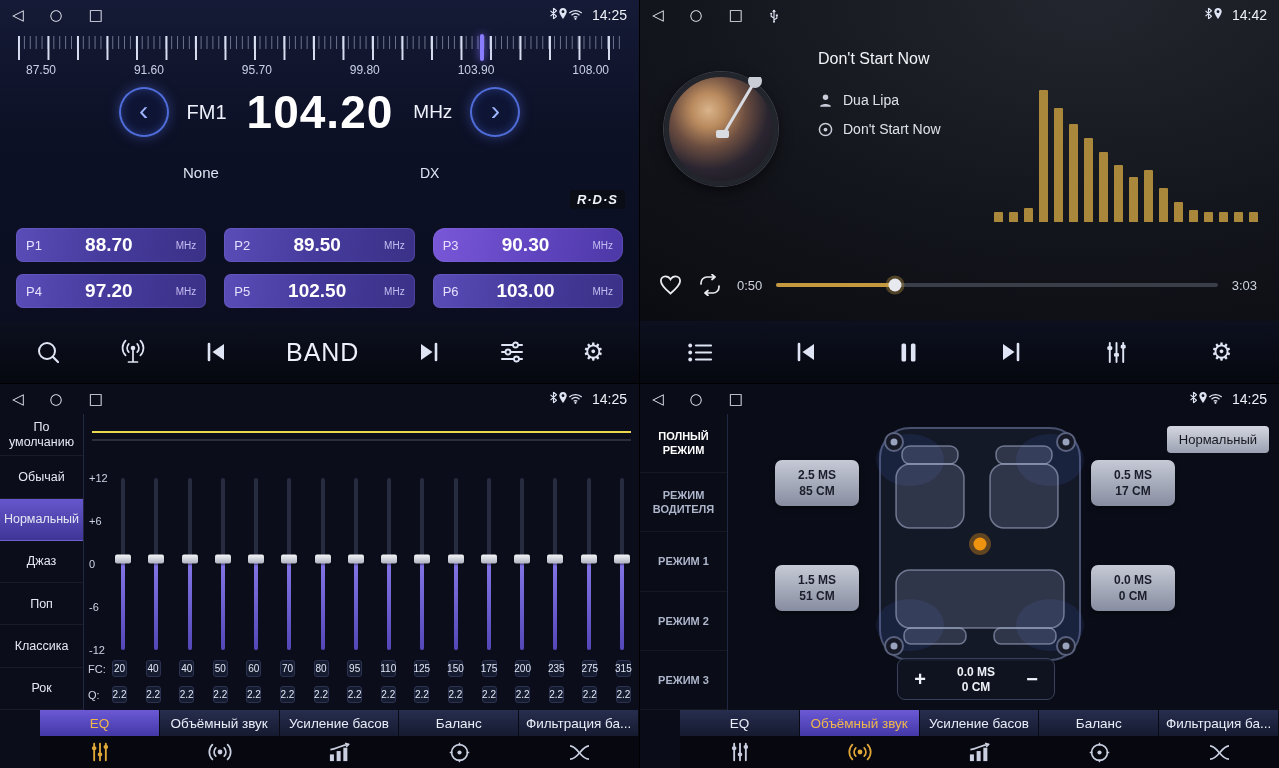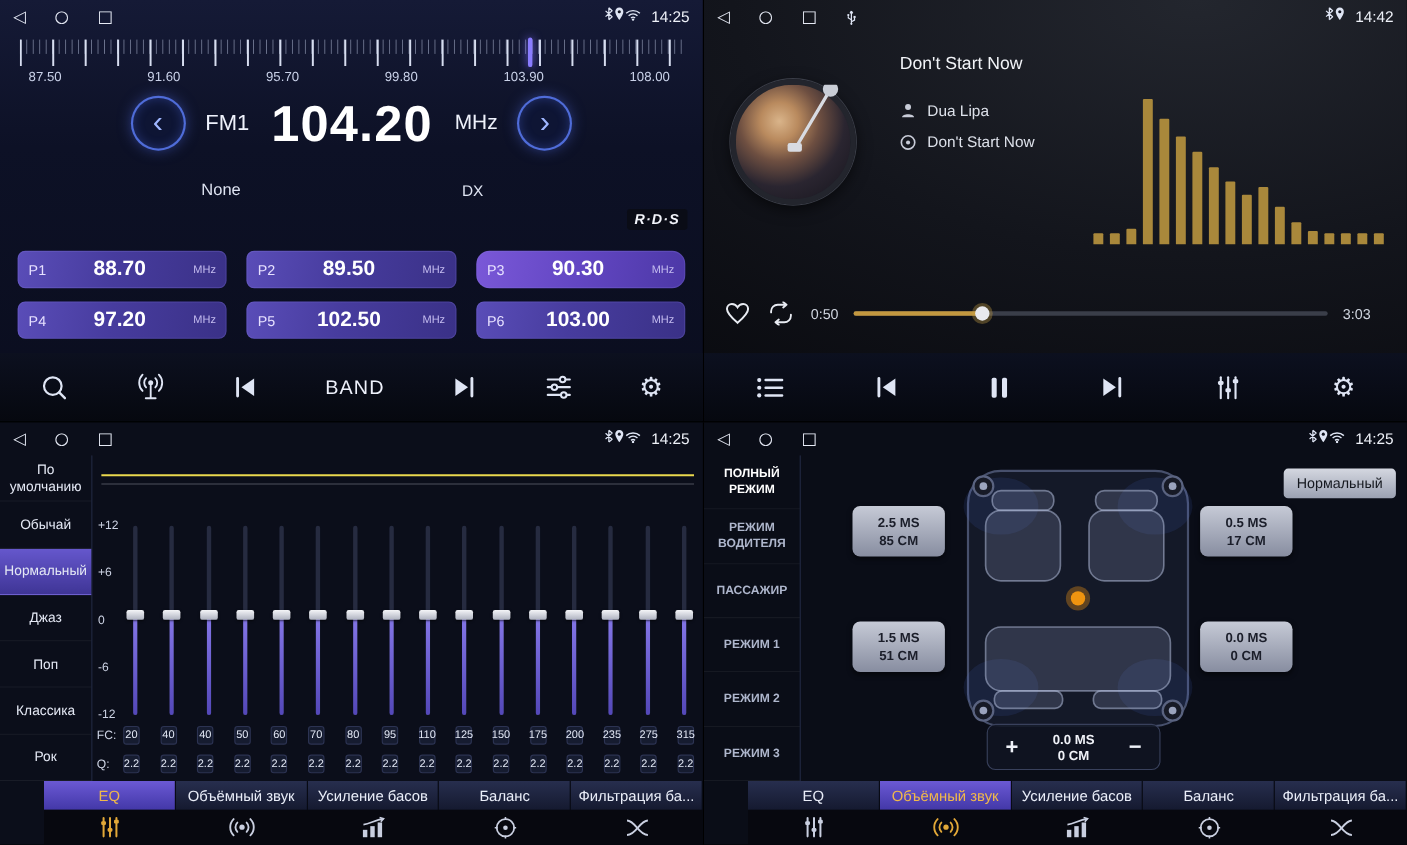--- a/index.html
+++ b/index.html
@@ -52,34 +52,34 @@
     padding:0 10px;background:linear-gradient(100deg,#5a4db8 0%,#473c9e 45%,#3a3187 100%);
     box-shadow:inset 0 0 0 1px rgba(130,120,220,.25);cursor:pointer;}
   .preset.active{background:linear-gradient(100deg,#7a58d8 0%,#6246c2 50%,#4c38a6 100%);border-radius:12px;}
   .pid{font-size:13px;color:#e6e0ff;}
   .pfreq{font-size:19px;font-weight:600;color:#fff;}
   .punit{font-size:10px;color:#c5bdf0;}
   .toolbar{position:absolute;left:0;right:0;bottom:0;height:62px;
     background:linear-gradient(180deg,#0c101f,#06080f);display:flex;align-items:center;
     justify-content:space-around;color:#dfe5f4;padding:0 6px;}
   .tool{cursor:pointer;display:flex;align-items:center;justify-content:center;}
-  .bandbtn{font-size:18px;letter-spacing:1px;color:#eef1fb;cursor:pointer;}
+  .bandbtn{font-size:25px;letter-spacing:1px;color:#eef1fb;cursor:pointer;}
 
   
   .album{position:absolute;left:24px;top:72px;width:114px;height:114px;border-radius:50%;
     border:5px solid #23252d;box-shadow:0 0 0 1px #3a3d47,0 4px 14px rgba(0,0,0,.6);
     background:radial-gradient(circle at 38% 32%,#d9b48a 0%,#b98a5e 18%,#6e4f41 38%,#2a2530 62%,#15141c 100%);}
   .tonearm{position:absolute;left:0;top:0;}
   .trackinfo{position:absolute;left:178px;top:50px;}
   .ttitle{font-size:16px;color:#f2f4f8;margin-bottom:24px;}
   .meta{display:flex;align-items:center;gap:10px;font-size:14px;color:#dde1ea;margin-bottom:13px;}
   .meta .sicon{color:#c8ccd8;}
   .spectrum{position:absolute;right:21px;top:90px;height:132px;display:flex;align-items:flex-end;gap:6px;}
   .sbar{width:9px;background:#a9883b;border-radius:1px 1px 0 0;}
-  .controls{position:absolute;left:0;right:15px;top:274px;display:flex;align-items:center;gap:14px;padding:0 18px;color:#e8ebf2;}
+  .controls{position:absolute;left:0;right:4px;top:274px;display:flex;align-items:center;gap:14px;padding:0 18px;color:#e8ebf2;}
   .ctime{font-size:13px;color:#cfd4de;}
   .progress{flex:1;height:4px;background:#3a3e49;border-radius:2px;position:relative;cursor:pointer;}
   .pfill{height:100%;background:#c3983f;border-radius:2px;}
   .pthumb{position:absolute;top:50%;transform:translate(-50%,-50%);width:13px;height:13px;border-radius:50%;
     background:#e8e9ee;box-shadow:0 0 0 3px rgba(200,160,70,.35);}
 
   
   .body{display:flex;height:296px;}
   .eq-sidebar{width:84px;border-right:1px solid #222842;display:flex;flex-direction:column;}
   .eq-preset{flex:1;display:flex;align-items:center;justify-content:center;text-align:center;
@@ -739,21 +739,20 @@
                 <circle cx="8" cy="10.7" r="1.2" fill="#dfe5f4"></circle>
               </svg>
             </span></span>
         <span class="stime">14:25</span>
       </div>
     </div>
     <div class="body">
       <aside class="sur-sidebar">
           <div class="sur-mode active">ПОЛНЫЙ РЕЖИМ</div>
           <div class="sur-mode">РЕЖИМ ВОДИТЕЛЯ</div>
-          <div class="sur-mode">ПАССАЖИР</div>
           <div class="sur-mode">РЕЖИМ 1</div>
           <div class="sur-mode">РЕЖИМ 2</div>
           <div class="sur-mode">РЕЖИМ 3</div>
         </aside>
       <div class="sur-main">
         <button class="normal-btn">Нормальный</button>
         <div class="car">
           <svg width="220" height="248" viewBox="0 0 220 248">
             <rect x="10" y="8" width="200" height="232" rx="30" fill="rgba(40,48,72,.35)" stroke="#47506c" stroke-width="2"></rect>
             <ellipse cx="40" cy="40" rx="34" ry="26" fill="rgba(90,130,255,.10)"></ellipse>

